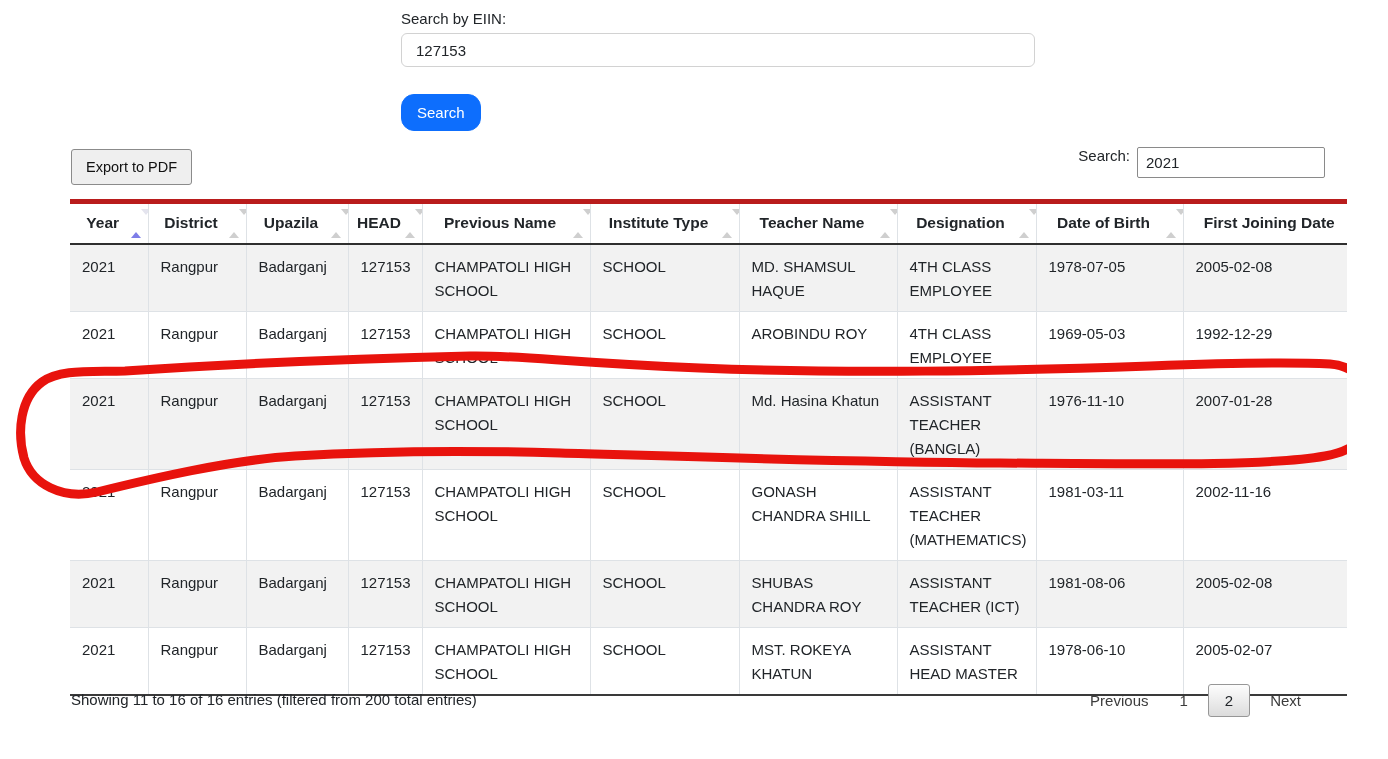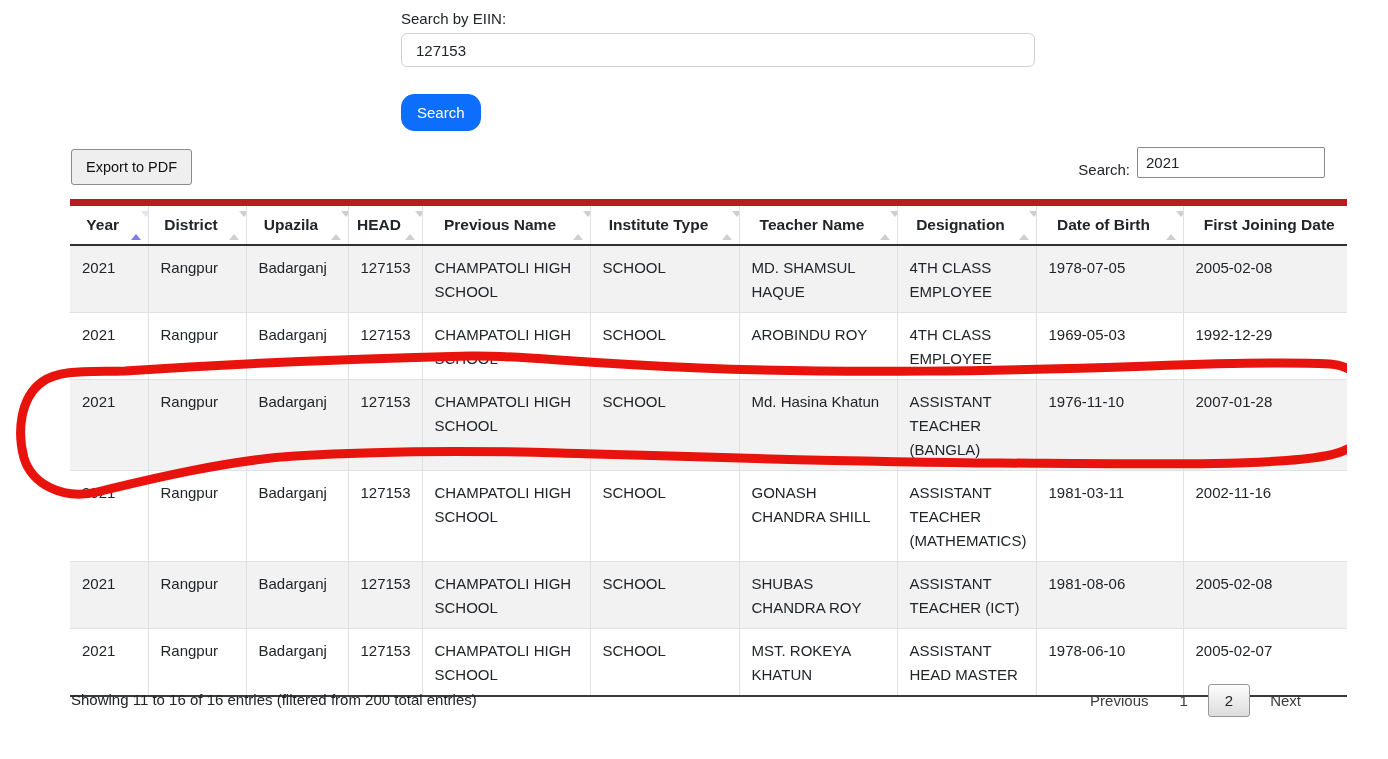--- a/index.html
+++ b/index.html
@@ -24,39 +24,39 @@
   }
 
   
   .export-btn {
     position: absolute; left: 71px; top: 149px; height: 36px; padding: 2px 14px;
     background: #efefef; border: 1px solid #8b8b8b; border-radius: 3px;
     font-size: 14.5px; font-family: "Liberation Sans", sans-serif; color: #111; cursor: pointer;
   }
   .filter-wrap {
     position: absolute; top: 147px; right: 22px;
-    display: flex; align-items: flex-end; font-size: 15px;
+    display: flex; align-items: flex-start; font-size: 15px;
   }
   .filter-label { margin-right: 7px; color: #212529; }
   .filter-input {
     width: 188px; height: 31px; border: 1px solid #8a8a8a; border-radius: 2px;
     padding: 2px 8px; font-size: 15px; font-family: "Liberation Sans", sans-serif; color: #212529;
   }
 
   
   table.data {
     position: absolute; left: 70px; top: 199px; width: 1297px;
     border-collapse: collapse; table-layout: fixed;
     font-size: 15px; color: #212529;
     border-bottom: 2px solid #3a3a3a;
   }
   table.data thead th {
     font-size: 15.5px; font-weight: 700; vertical-align: middle;
     height: 42px; padding: 4px 20px 4px 8px; position: relative;
-    border-top: 7px solid #b91c1c; border-bottom: 2px solid #2f2f2f;
+    border-top: 5px solid #b91c1c; border-bottom: 2px solid #2f2f2f;
     background: #fff; cursor: pointer; white-space: nowrap; overflow: hidden;
   }
   table.data th + th, table.data td + td { border-left: 1px solid #dee2e6; }
   table.data tbody td {
     vertical-align: top; text-align: left; padding: 10px 16px 8px 12px;
     line-height: 24px; border-top: 1px solid #dee2e6;
     overflow: hidden;
   }
   table.data tbody tr:nth-child(odd) { background: #f2f2f2; }
   table.data tbody tr:nth-child(even) { background: #ffffff; }

